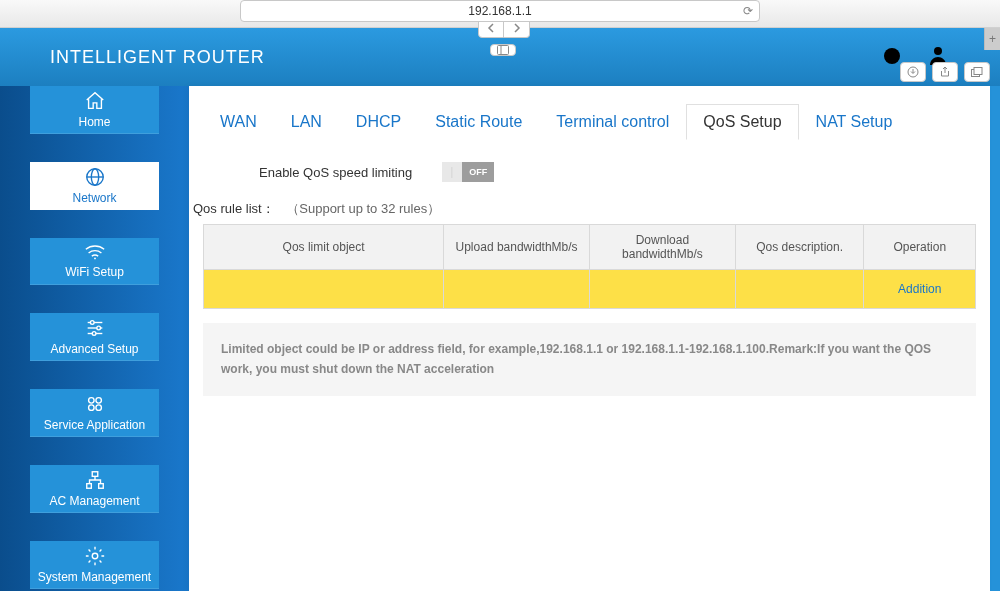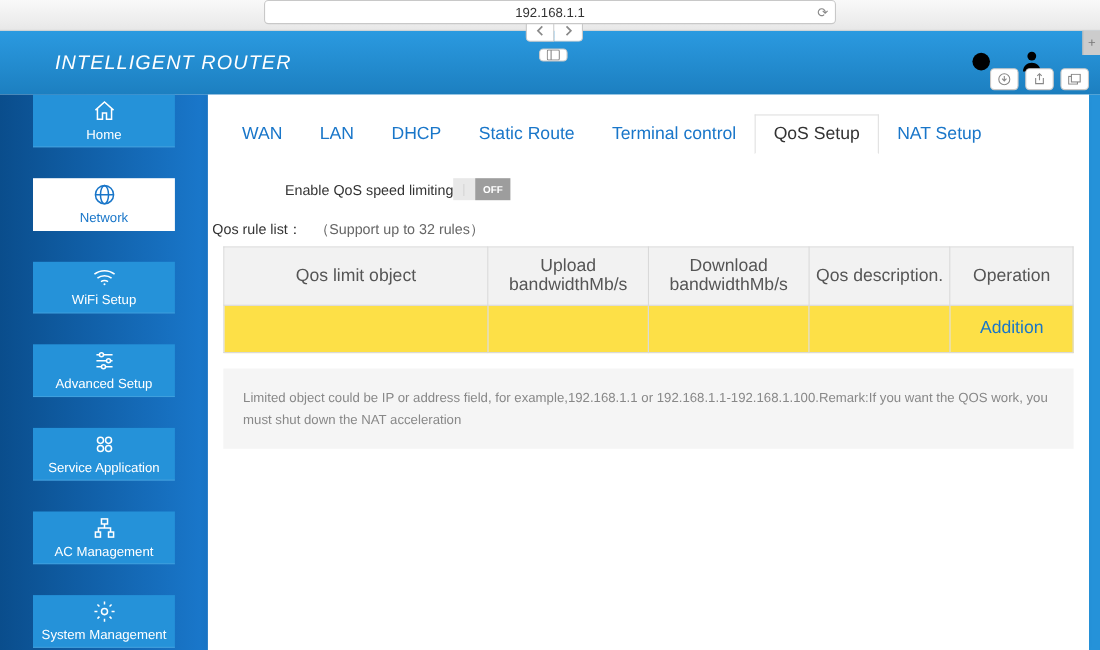--- a/index.html
+++ b/index.html
@@ -17,52 +17,52 @@
 .nav-btn:first-child { border-radius: 4px 0 0 4px; }
 .nav-btn:last-child { border-radius: 0 4px 4px 0; border-left: none; }
 .sidebar-btn { width: 26px; height: 20px; background: #fff; border: 1px solid #c8c8c8; border-radius: 4px; display:flex; align-items:center; justify-content:center; margin-left: 6px; }
 .url-bar { position: absolute; left: 50%; transform: translateX(-50%); width: 520px; height: 22px; background: #fff; border: 1px solid #c8c8c8; border-radius: 4px; display: flex; align-items: center; justify-content: center; font-size: 12px; color: #333; }
 .url-refresh { position: absolute; right: 6px; color: #888; font-size: 12px; }
 .right-buttons { margin-left: auto; display: flex; gap: 6px; }
 .chrome-btn { width: 26px; height: 20px; background: #fff; border: 1px solid #c8c8c8; border-radius: 4px; display:flex; align-items:center; justify-content:center; font-size:11px; color:#666; }
 .tab-add { position:absolute; right:0; top:28px; width:16px; height:22px; background:#ccc; display:flex; align-items:center; justify-content:center; color:#777; font-size:12px; border-left:1px solid #bbb; }
 
 
-.app-header { height: 58px; background: linear-gradient(#2b9ae0,#1c7fc0); display: flex; align-items: center; padding: 0 50px; color: #fff; font-style: italic; }
+.app-header { height: 58px; background: linear-gradient(#2b9ae0,#1c7fc0); display: flex; align-items: center; padding: 0 50px; color: #fff; }
 .app-title { font-size: 18px; letter-spacing: 1px; font-weight: 300; }
 .header-icons { margin-left: auto; display: flex; gap: 22px; }
 
 
 .main-area { display: flex; height: calc(591px - 28px - 58px); background: linear-gradient(90deg, #0a4d8c 0%, #1976c9 18%, #2592d9 40%); }
 .sidebar { width: 129px; margin-left: 30px; display: flex; flex-direction: column; gap: 28px; }
 .sidebar-item { height: 60px; background: #2592d9; color: #fff; display: flex; flex-direction: column; align-items: center; justify-content: center; gap: 4px; border-bottom: 1px solid rgba(255,255,255,0.12); cursor: pointer; font-size: 12px; text-align:center; padding: 4px 2px; }
 .sidebar-item.active { background: #fff; color: #1976c9; }
 .sidebar-item svg { stroke: currentColor; fill: none; stroke-width: 1.5; }
 .sidebar-label { line-height: 1.1; }
 
 
 .content { flex: 1; background: #fff; margin-left: 30px; margin-right: 10px; padding: 0; position: relative; box-shadow: -2px 0 6px rgba(0,0,0,0.05); }
 .tabs { display: flex; gap: 0; padding: 18px 14px 0 14px; font-size: 16px; }
 .tab { padding: 8px 16px; color: #1976c9; cursor: pointer; border: 1px solid transparent; }
 .tab.active { color: #333; border: 1px solid #e0e0e0; border-bottom: 1px solid #fff; background: #fff; }
 
 .form-row { display: flex; align-items: center; padding: 22px 16px 18px 70px; font-size: 13px; color: #333; }
-.toggle { display: inline-flex; }
+.toggle { margin-left: 30px; display: inline-flex; }
 .toggle-on { width: 20px; height: 20px; background: #e8e8e8; color:#ccc; font-size:9px; display:flex; align-items:center; justify-content:center; }
 .toggle-off { width: 32px; height: 20px; background: #9d9d9d; color: #fff; font-size: 9px; display: flex; align-items: center; justify-content: center; font-weight: bold; }
 
 .list-header { padding: 0 14px 6px 4px; font-size: 13px; color: #333; }
 .list-header .sub { color: #666; margin-left: 8px; }
 
-.table { margin: 0 14px; border: 1px solid #d9d9d9; border-collapse: collapse; width: calc(100% - 28px); font-size: 16px; }
+.table { margin: 0 14px; border: 1px solid #d9d9d9; border-collapse: collapse; width: calc(100% - 28px); font-size: 12px; }
 .table th { background: #f2f2f2; font-weight: normal; color: #555; padding: 8px 4px; border: 1px solid #d9d9d9; }
 .table td { padding: 12px 4px; border: 1px solid #d9d9d9; text-align: center; background:#fde047; }
 .table td a { color: #1976c9; cursor: pointer; }
 
-.remark { margin: 14px; padding: 16px 18px; background: #f5f5f5; color: #888; font-size: 12px; line-height: 1.7; }
+.remark { margin: 14px; padding: 16px 18px; background: #f5f5f5; color: #888; font-size: 12px; line-height: 1.7; font-weight: bold; }
 
 .col1 { width: 28%; }
 .col2 { width: 17%; }
 .col3 { width: 17%; }
 .col4 { width: 15%; }
 .col5 { width: 13%; }
 </style>
 </head>
 <body>
 

